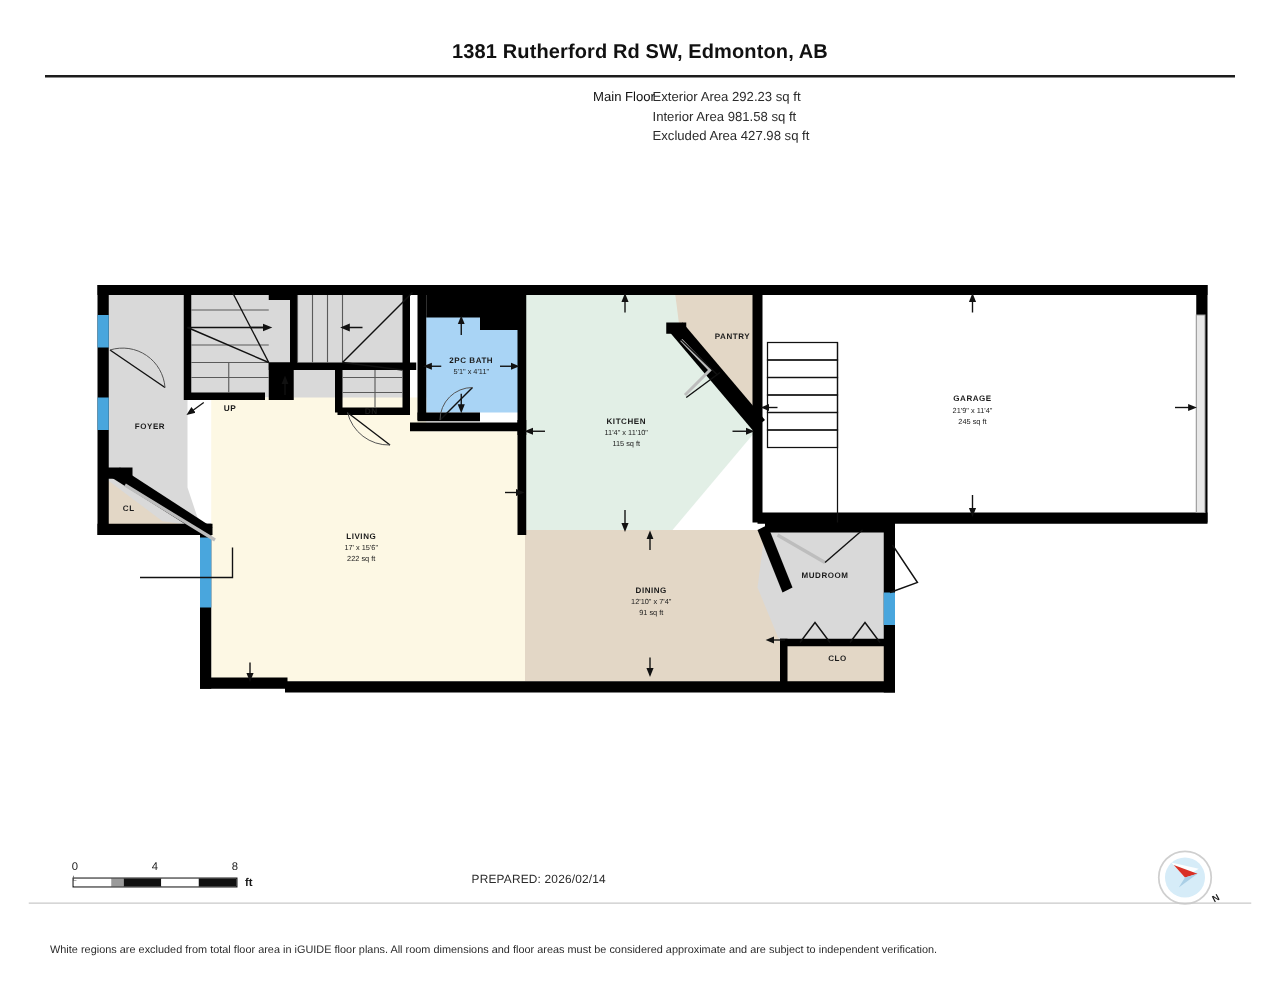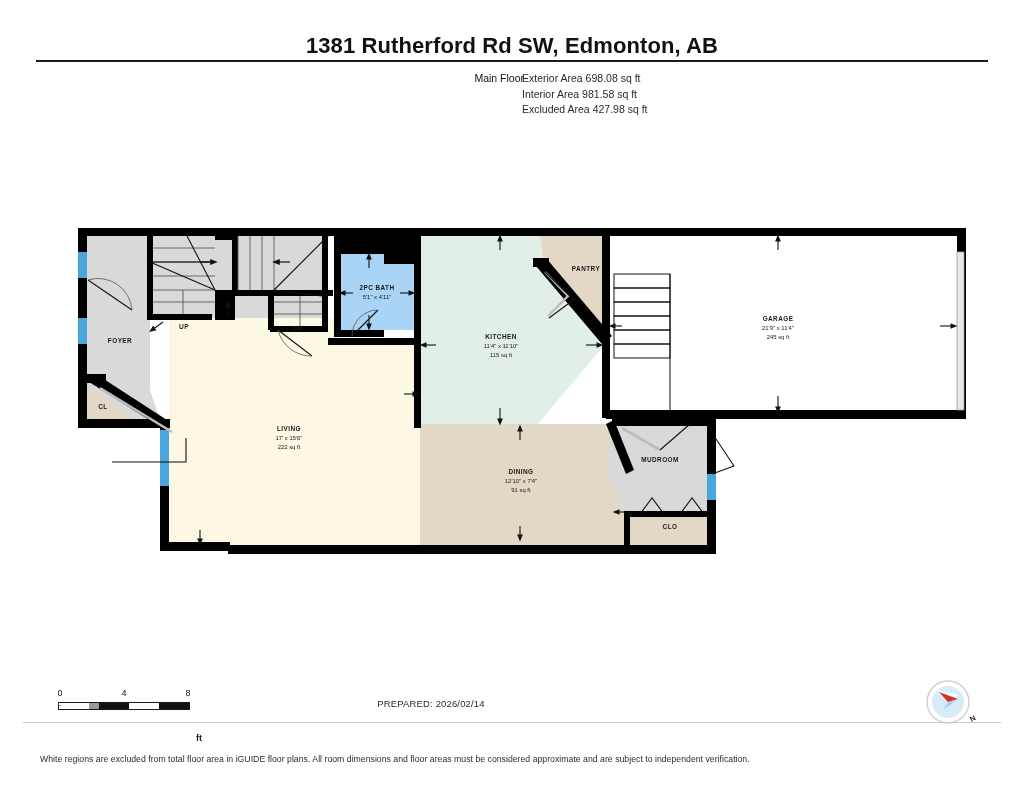--- a/index.html
+++ b/index.html
@@ -16,21 +16,21 @@
     overflow: hidden;
   }
 
   
   #page-title {
     position: absolute;
     left: 0;
     top: 33px;
     width: 1024px;
     text-align: center;
-    font-size: 22px;
+    font-size: 16px;
     font-weight: bold;
     letter-spacing: 0.1px;
     color: #111;
   }
   #title-rule {
     position: absolute;
     left: 36px;
     top: 60px;
     width: 952px;
     height: 2px;
@@ -139,21 +139,20 @@
   #scalebar-wrap .seg-w { flex: 1; background: #ffffff; }
   #scalebar-wrap .seg-g { flex: 0 0 10px; background: #9a9a9a; }
   #scalebar-wrap .seg-b { flex: 1; background: #111111; }
   #scalebar-wrap .unit {
     position: absolute;
     left: 146px;
     top: 13px;
     font-size: 9px;
     font-weight: bold;
     color: #1a1a1a;
-    margin-top: 32px;
   }
   #scalebar-wrap .zero-tick {
     position: absolute;
     left: 8px;
     top: 13px;
     font-size: 6px;
     color: #555;
   }
 
   #prepared {
@@ -205,21 +204,21 @@
 </style>
 </head>
 <body>
 
 <div id="page-title">1381 Rutherford Rd SW, Edmonton, AB</div>
 <div id="title-rule"></div>
 
 <div id="area-summary">
   <div class="floor-label">Main Floor</div>
   <div class="area-lines">
-    <div>Exterior Area 698.08 sq ft</div>
+    <div>Exterior Area 292.23 sq ft</div>
     <div>Interior Area 981.58 sq ft</div>
     <div>Excluded Area 427.98 sq ft</div>
   </div>
 </div>
 
 <div id="floorplan">
 <svg width="1024" height="791" viewBox="0 0 1024 791" xmlns="http://www.w3.org/2000/svg">
 
   <defs>
     <marker id="arrHead" markerWidth="7" markerHeight="7" refX="3.2" refY="3.2" orient="auto">

